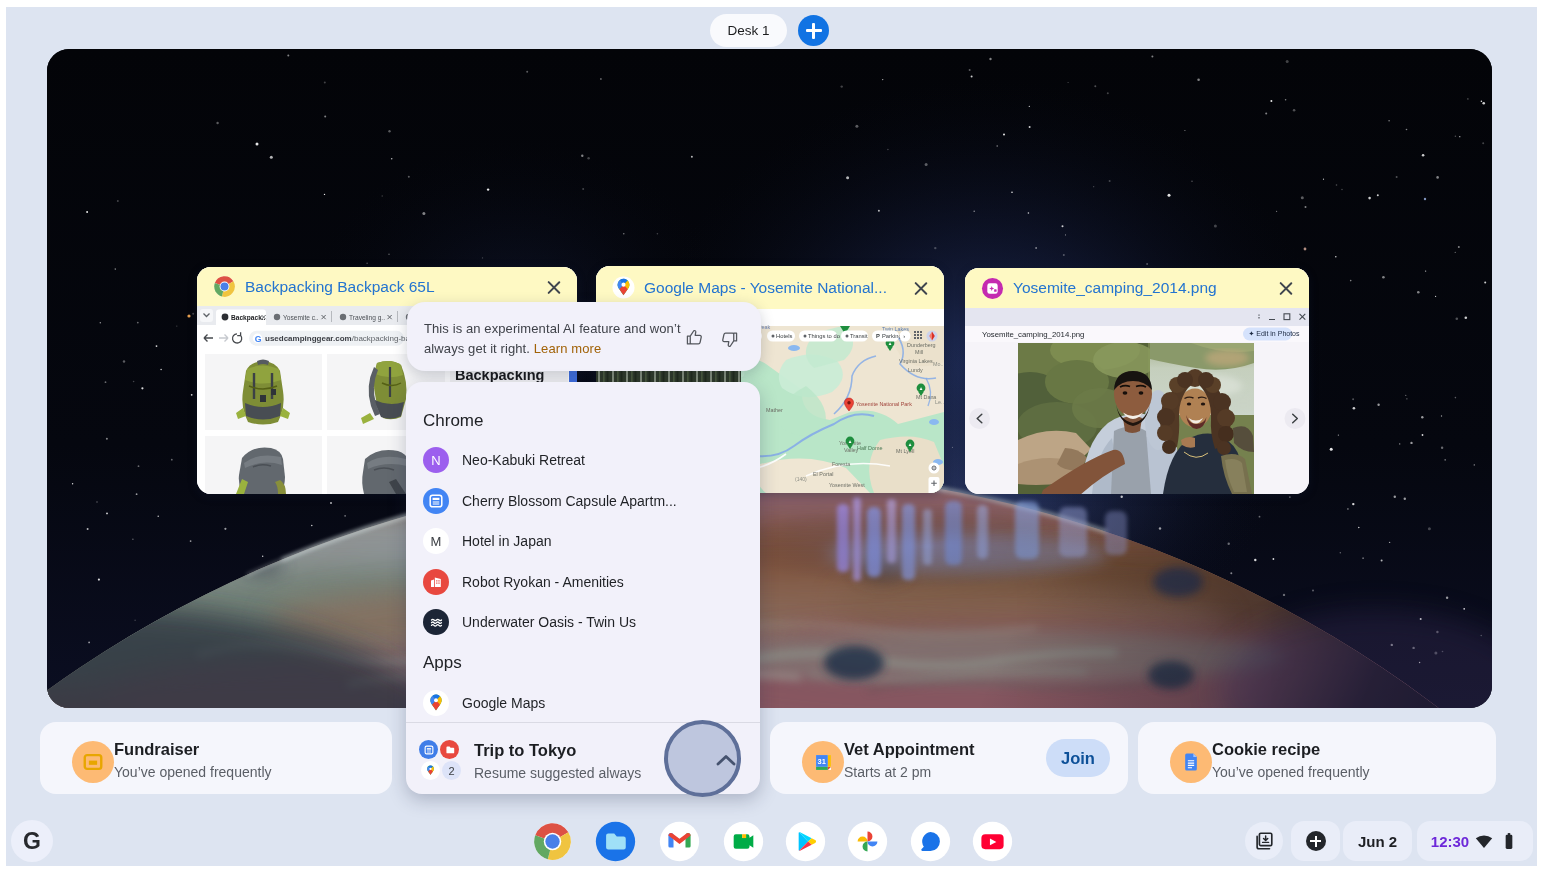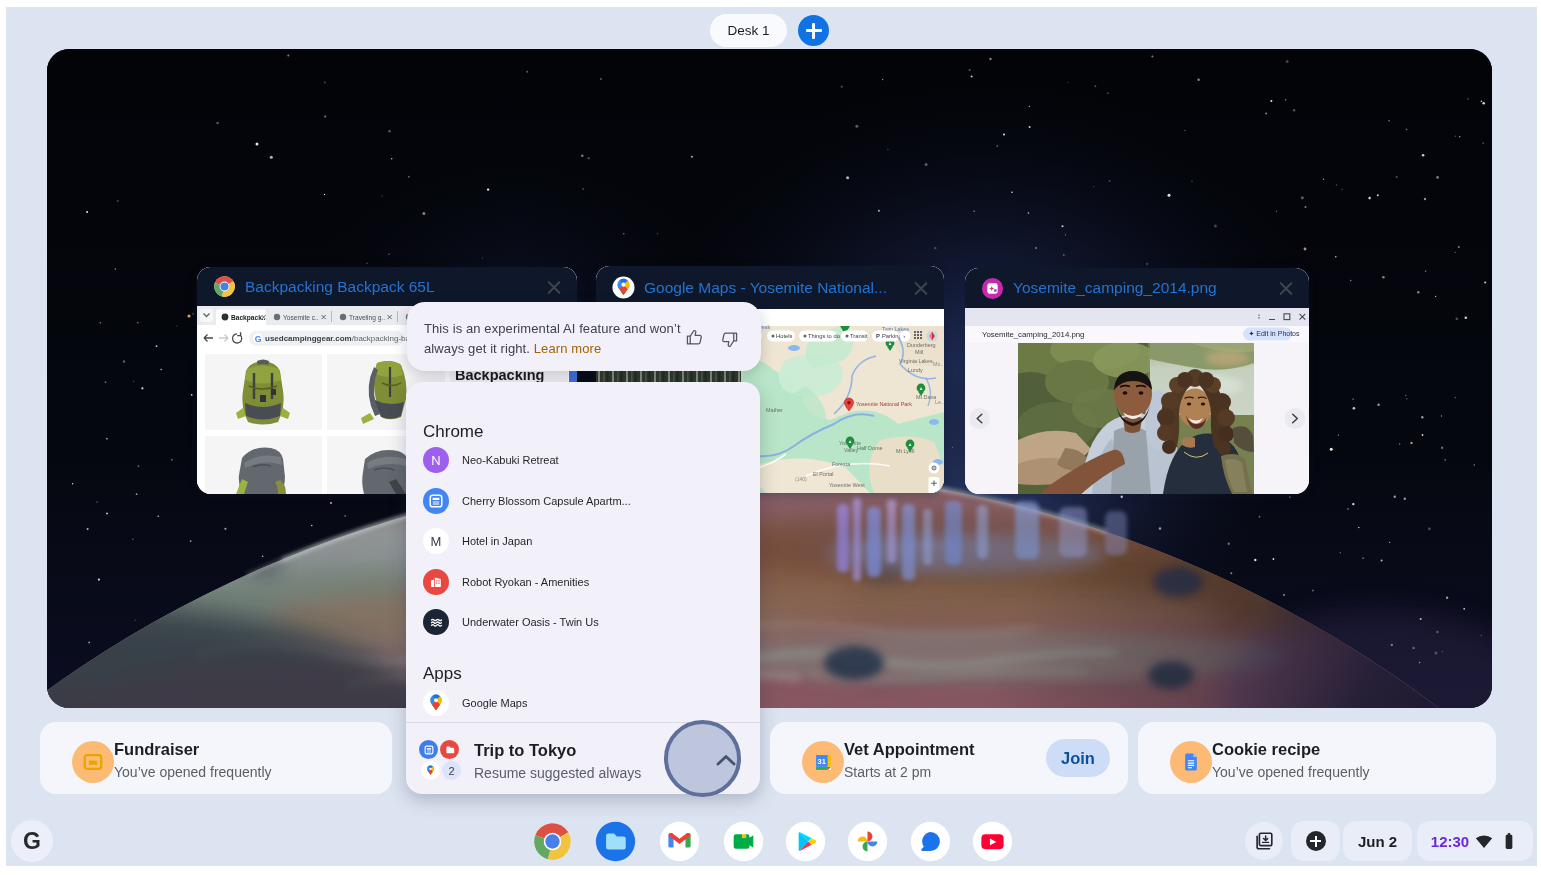--- a/index.html
+++ b/index.html
@@ -6,37 +6,37 @@
   body{width:1541px;height:875px;position:relative;overflow:hidden;
        font-family:"Liberation Sans",sans-serif;}
   .abs{position:absolute;}
   .desk{left:6px;top:7px;width:1531px;height:859px;background:#dde4f1;}
   .chip{left:710px;top:14px;width:77px;height:33px;border-radius:17px;background:#f9fafd;
         display:flex;align-items:center;justify-content:center;font-size:13.5px;color:#1b1c1e;}
   .plusbtn{left:798px;top:15px;width:31px;height:31px;border-radius:50%;background:#1173e3;}
   .plusbtn:before{content:"";position:absolute;left:7.5px;top:14px;width:16px;height:3px;background:#fff;border-radius:1px;}
   .plusbtn:after{content:"";position:absolute;left:14px;top:7.5px;width:3px;height:16px;background:#fff;border-radius:1px;}
   .wcard{border-radius:14px;background:#fff;box-shadow:0 2px 10px rgba(15,25,55,.3);overflow:hidden;}
-  .whead{position:absolute;left:0;top:0;right:0;background:#0f172a;display:flex;align-items:center;}
+  .whead{position:absolute;left:0;top:0;right:0;background:#fef9c3;display:flex;align-items:center;}
   .wtitle{font-size:15.5px;font-weight:500;color:#2374d0;margin-left:9px;white-space:nowrap;}
   .wx{position:absolute;right:16px;top:13px;width:15px;height:15px;}
   .wx:before,.wx:after{content:"";position:absolute;left:6.7px;top:-1px;width:1.9px;height:17px;background:#40464e;border-radius:1px;}
   .wx:before{transform:rotate(45deg);}
   .wx:after{transform:rotate(-45deg);}
   .hicon{width:23px;height:23px;margin-left:16px;flex:0 0 auto;}
   .tip{left:407px;top:302px;width:354px;height:69px;border-radius:18px;background:#f2f1fa;
        box-shadow:0 4px 14px rgba(30,40,70,.22);font-size:13px;color:#3f4249;letter-spacing:-.05px;}
   .tip .txt{position:absolute;left:17px;top:17px;line-height:19.5px;letter-spacing:.1px;}
   .tip a{color:#a16207;text-decoration:none;}
   .panel{left:406px;top:382px;width:354px;height:412px;border-radius:16px;background:#f2f1fa;
          box-shadow:0 6px 18px rgba(30,40,70,.25);}
-  .phead{position:absolute;left:17px;font-size:17px;font-weight:500;color:#202226;margin-top:11px;}
+  .phead{position:absolute;left:17px;font-size:17px;font-weight:500;color:#202226;}
   .prow{position:absolute;left:17px;height:26px;display:flex;align-items:center;}
   .prow .ic{width:26px;height:26px;border-radius:50%;flex:0 0 auto;display:flex;align-items:center;justify-content:center;}
-  .prow .lbl{margin-left:13px;font-size:11px;font-weight:500;color:#1f2125;white-space:nowrap;}
+  .prow .lbl{margin-left:13px;font-size:14px;font-weight:500;color:#1f2125;white-space:nowrap;}
   .pdivider{position:absolute;left:0;right:0;top:340px;height:1px;background:#dadae4;}
   .bcard{top:722px;height:72px;border-radius:16px;background:#f5f6fc;}
   .bic{position:absolute;left:32px;top:19px;width:42px;height:42px;border-radius:50%;background:#fdba74;display:flex;align-items:center;justify-content:center;}
   .btitle{position:absolute;left:74px;top:18px;font-size:16.5px;font-weight:700;color:#1c1e22;}
   .bsub{position:absolute;left:74px;top:42px;font-size:14px;color:#5a5e66;}
   .gbtn{left:11px;top:820px;width:42px;height:42px;border-radius:50%;background:#eceffa;
         display:flex;align-items:center;justify-content:center;font-size:23px;font-weight:700;color:#27292d;}
 </style>
 </head>
 <body>

